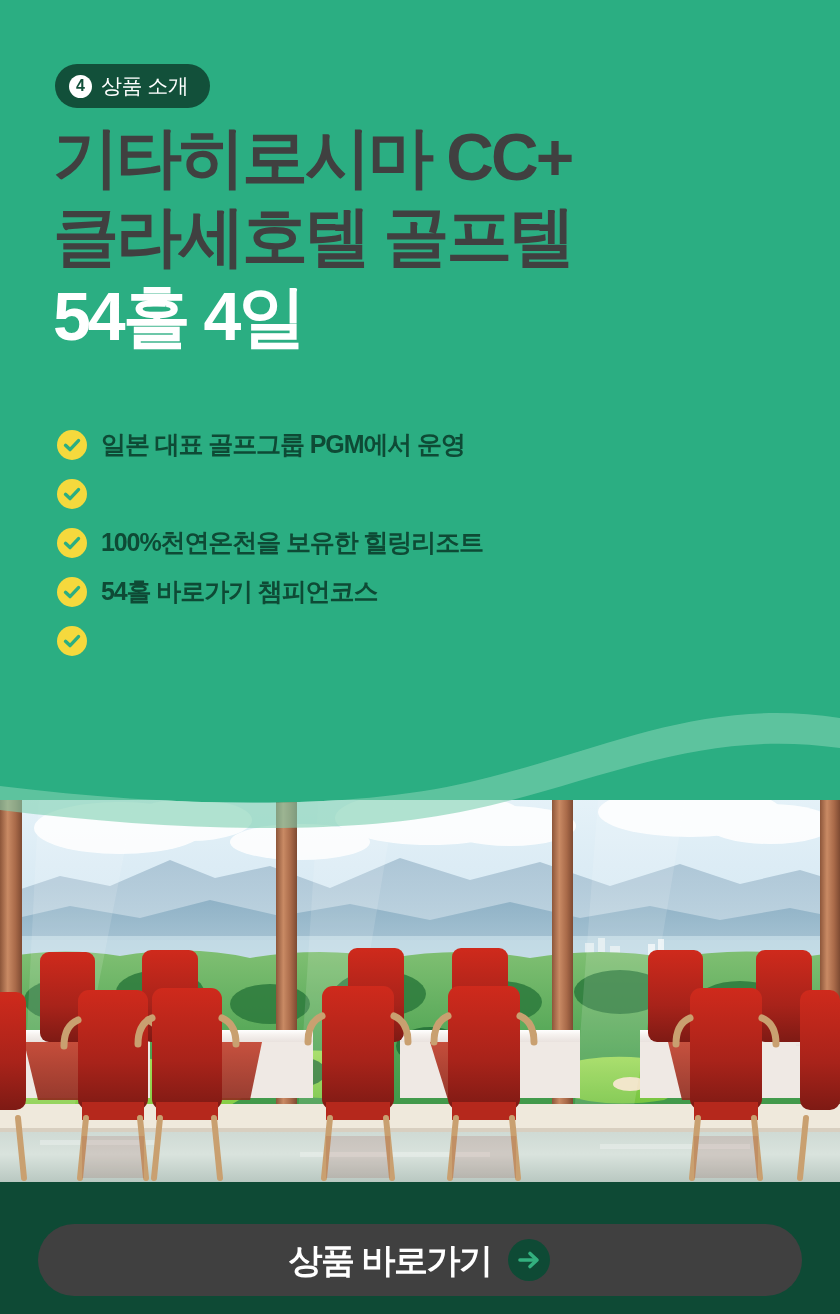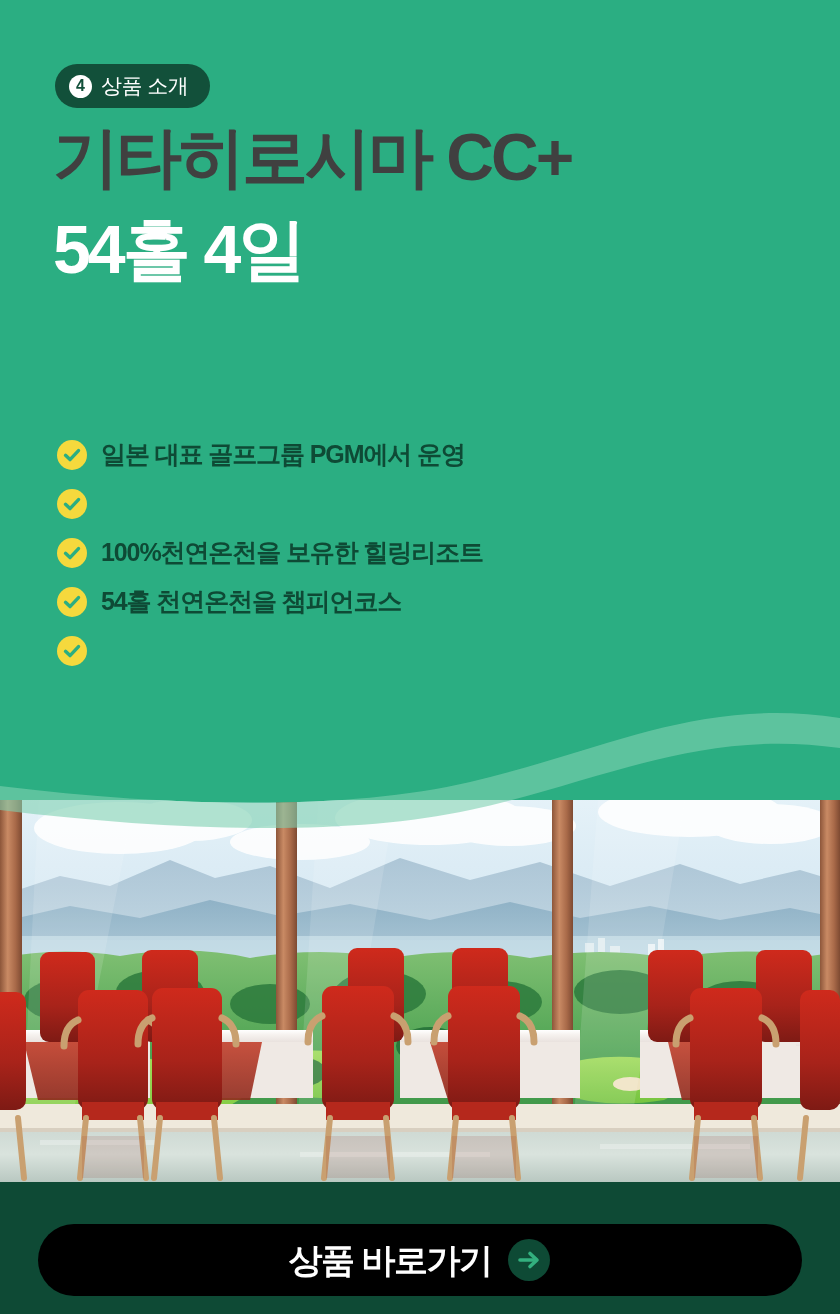--- a/index.html
+++ b/index.html
@@ -77,28 +77,28 @@
     font-size: 66px;
     font-weight: bold;
     line-height: 1.20;
     letter-spacing: -3px;
     white-space: nowrap;
   }
   .hl-dark { color: #404040; }
   .hl-white { color: #ffffff; }
   .hl-line.line3 {
     font-size: 68px;
-    margin-top: 12px;
+    margin-top: 0;
   }
 
   
   .bullets {
     position: absolute;
     left: 57px;
-    top: 430px;
+    top: 420px;
     width: 760px;
   }
   .bullet-row {
     display: flex;
     align-items: center;
     height: 49px;
     gap: 14px;
   }
   .check-icon {
     width: 30px;
@@ -152,21 +152,21 @@
     height: 132px;
     background: #0E4A35;
     z-index: 4;
   }
   .cta-button {
     position: absolute;
     left: 38px;
     top: 1224px;
     width: 764px;
     height: 72px;
-    background: #000000;
+    background: #404040;
     border-radius: 36px;
     display: flex;
     align-items: center;
     justify-content: center;
     gap: 16px;
     z-index: 5;
     border: none;
     cursor: pointer;
     padding: 0;
   }
@@ -191,20 +191,21 @@
 
   <div class="top-section">
 
     <div class="badge">
       <span class="badge-num">4</span>
       <span class="badge-label">상품 소개</span>
     </div>
 
     <div class="headline">
       <div class="hl-line hl-dark">기타히로시마 CC+</div>
+      <div class="hl-line hl-dark">클라세호텔 골프텔</div>
       <div class="hl-line line3 hl-white">54홀 4일</div>
     </div>
 
     <div class="bullets">
 
       <div class="bullet-row">
         <svg class="check-icon" viewBox="0 0 30 30">
           <circle cx="15" cy="15" r="15" fill="#F5D93D"></circle>
           <path d="M8.5 15.3 L13 19.6 L21.5 10.6" fill="none" stroke="#2BAE82" stroke-width="3.4" stroke-linecap="round" stroke-linejoin="round"></path>
         </svg>
@@ -224,21 +225,21 @@
           <path d="M8.5 15.3 L13 19.6 L21.5 10.6" fill="none" stroke="#2BAE82" stroke-width="3.4" stroke-linecap="round" stroke-linejoin="round"></path>
         </svg>
         <div class="bullet-text"><span>100%천연온천을 보유한 힐링리조트</span><span class="sub"></span></div>
       </div>
 
       <div class="bullet-row">
         <svg class="check-icon" viewBox="0 0 30 30">
           <circle cx="15" cy="15" r="15" fill="#F5D93D"></circle>
           <path d="M8.5 15.3 L13 19.6 L21.5 10.6" fill="none" stroke="#2BAE82" stroke-width="3.4" stroke-linecap="round" stroke-linejoin="round"></path>
         </svg>
-        <div class="bullet-text"><span>54홀 천연온천을 챔피언코스</span><span class="sub"></span></div>
+        <div class="bullet-text"><span>54홀 바로가기 챔피언코스</span><span class="sub"></span></div>
       </div>
 
       <div class="bullet-row">
         <svg class="check-icon" viewBox="0 0 30 30">
           <circle cx="15" cy="15" r="15" fill="#F5D93D"></circle>
           <path d="M8.5 15.3 L13 19.6 L21.5 10.6" fill="none" stroke="#2BAE82" stroke-width="3.4" stroke-linecap="round" stroke-linejoin="round"></path>
         </svg>
       </div>
 
     </div>

